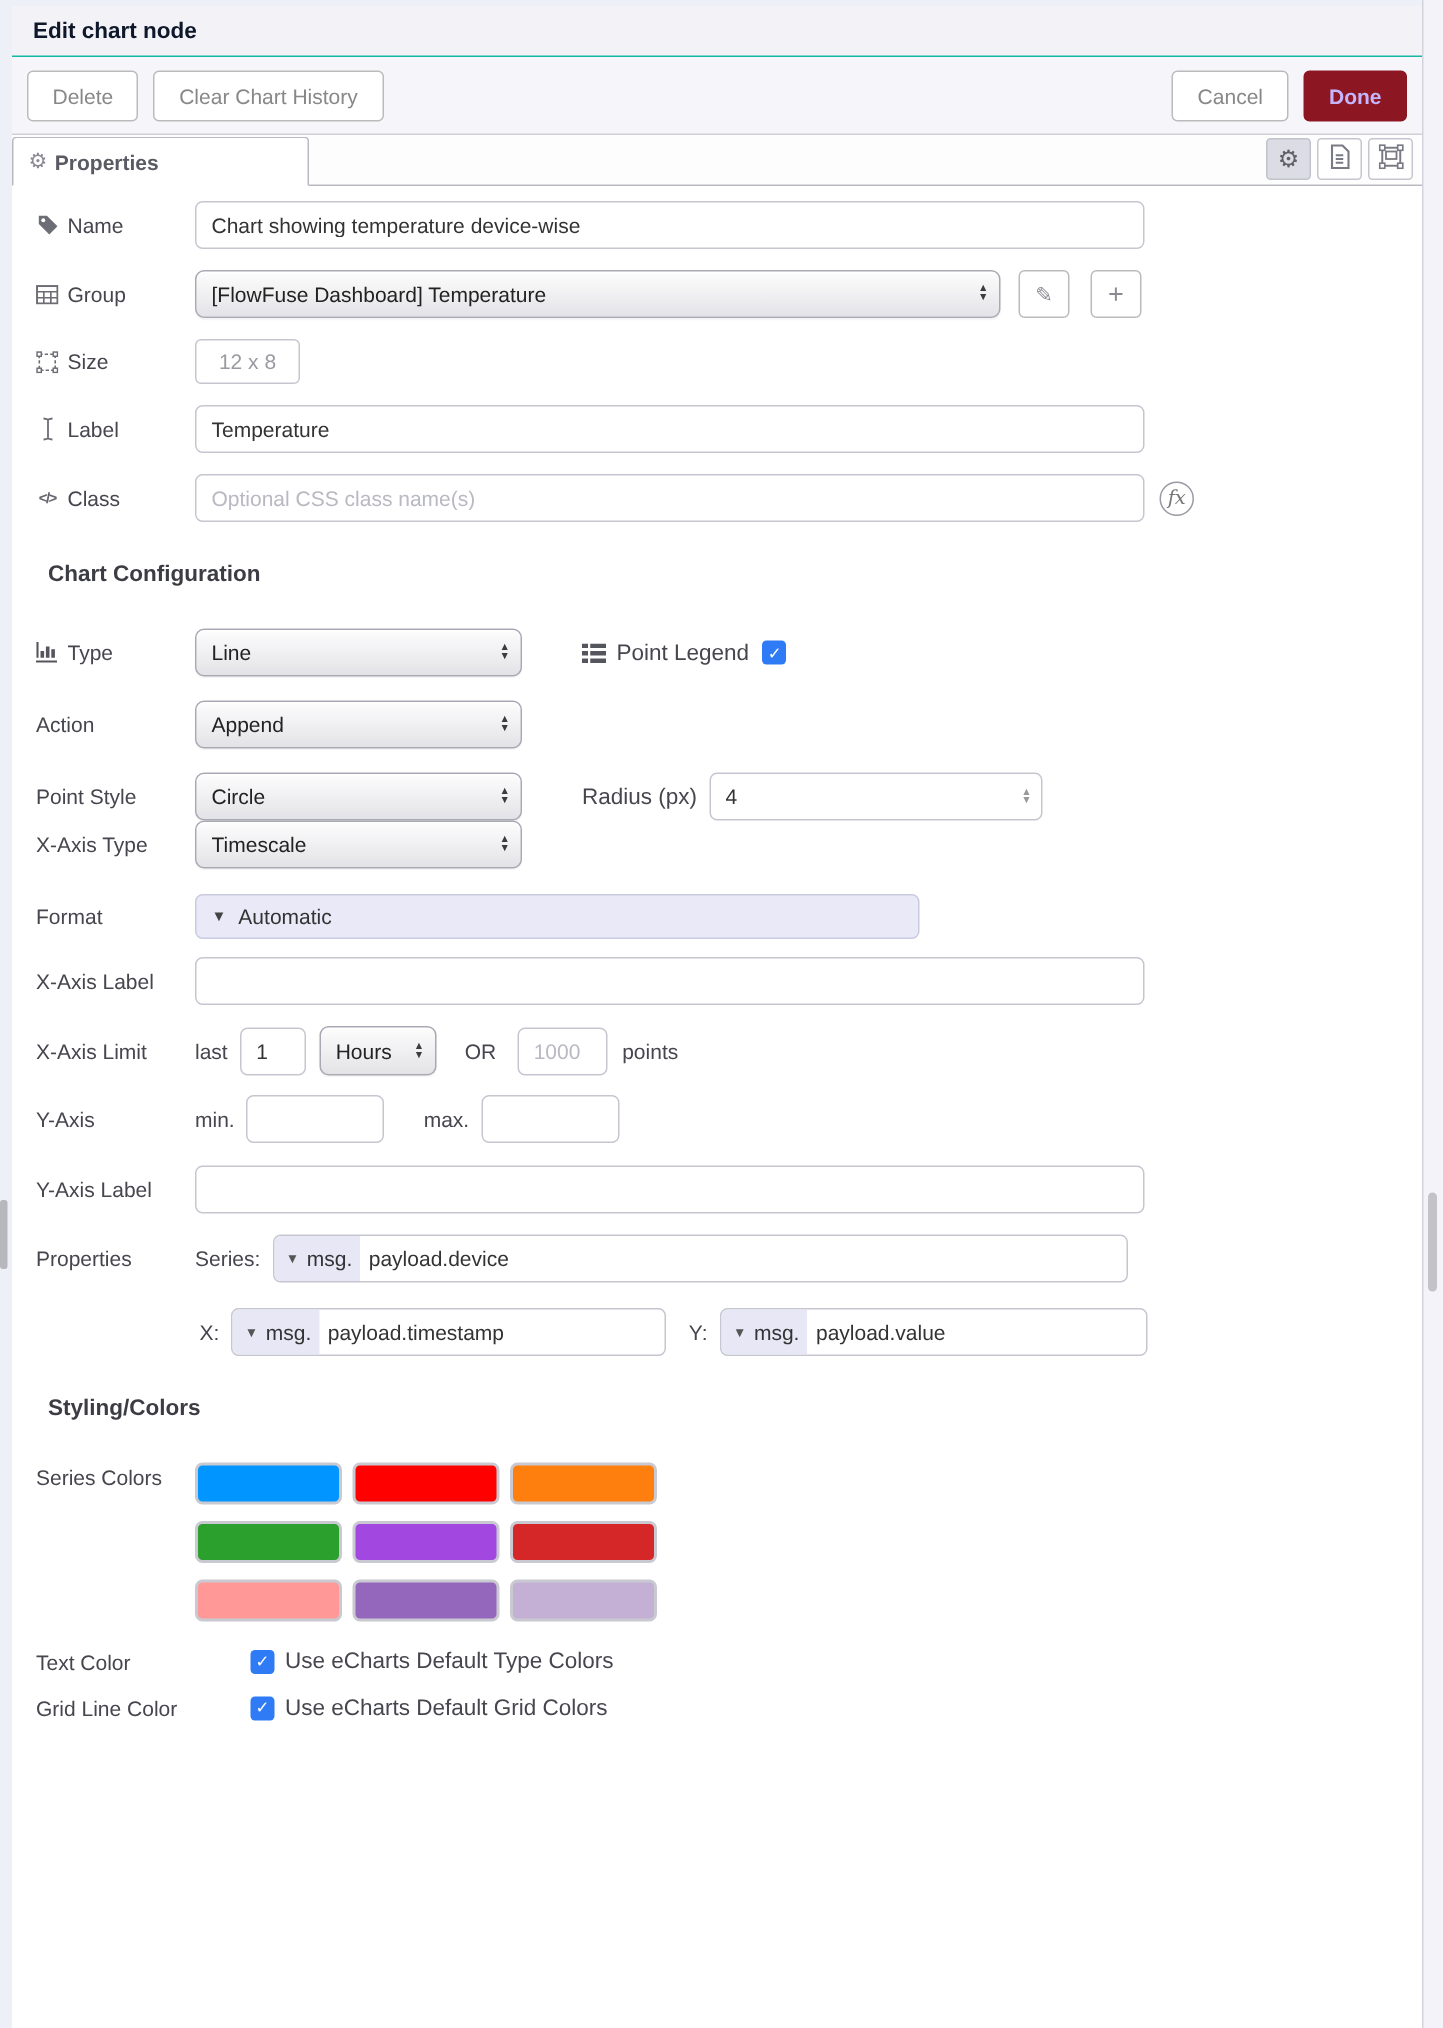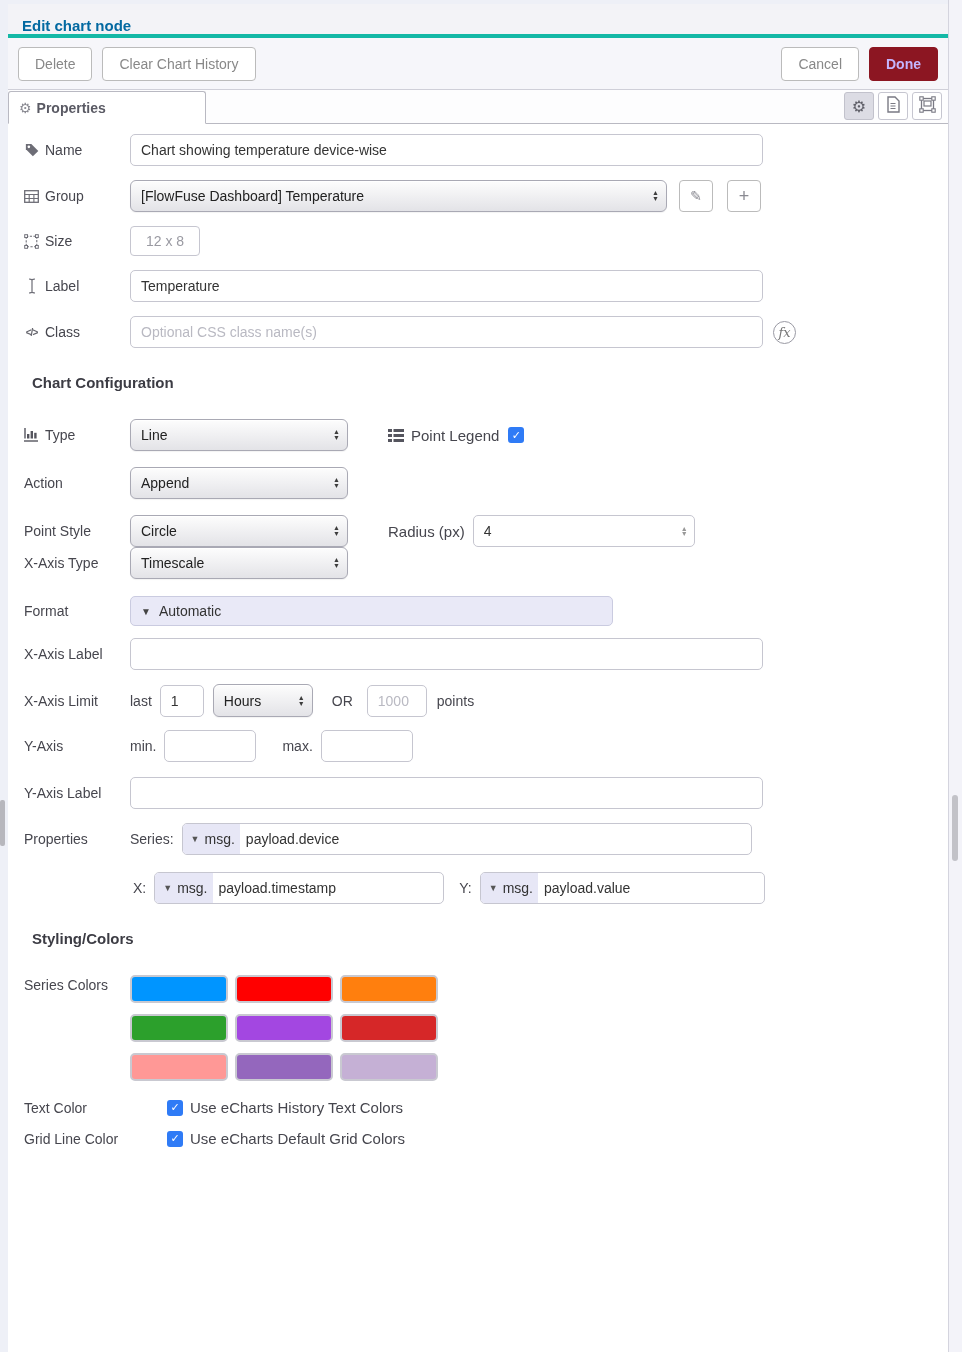--- a/index.html
+++ b/index.html
@@ -9,23 +9,23 @@
     background:#eef0f7;
     font-family:"Liberation Sans","DejaVu Sans",sans-serif;
     color:#444; font-size:14px;
   }
   .dialog {
     position:absolute; left:8px; top:4px; width:940px; bottom:0;
     background:#fff;
   }
   
   .titlebar {
-    height:34px; background:#f3f3f7; border-bottom:4px solid #14b8a6;
-    display:flex; align-items:flex-end; padding:0 14px;
-    font-size:15px; font-weight:bold; color:#0369a1;
+    height:34px; background:#f3f3f7; border-bottom:1px solid #14b8a6;
+    display:flex; align-items:center; padding:0 14px;
+    font-size:15px; font-weight:bold; color:#0f172a;
   }
   .toolbar {
     height:52px; background:#f6f6fa; border-bottom:1px solid #cfcfd8;
     display:flex; align-items:center; padding:0 10px;
   }
   .btn {
     height:34px; padding:0 16px; background:#fff; border:1px solid #bbb;
     border-radius:4px; color:#888; font-size:14px; display:inline-flex;
     align-items:center; justify-content:center; cursor:pointer;
   }
@@ -366,21 +366,21 @@
       </div>
       <input class="text full" value="" style="">
     </div>
 
     <div class="row" style="margin-bottom:13px;">
       <div class="row-label">
         <span>X-Axis Limit</span>
       </div>
       <span class="inline-label">last</span>
       <input class="text" style="width: 44px; margin-left: 8px;" value="1">
-      <div class="select" style="width:100px;margin-left:9px;height:33px;">
+      <div class="select" style="width:78px;margin-left:9px;height:33px;">
         <span>Hours</span>
         <span class="arrows">
             <span>▲</span>
             <span>▼</span>
           </span>
       </div>
       <span class="inline-label" style="margin-left:19px;">OR</span>
       <input class="text" style="width: 60px; margin-left: 14px;" placeholder="1000">
       <span class="inline-label" style="margin-left:10px;">points</span>
     </div>
@@ -453,21 +453,21 @@
           <div class="swatch" style="background: rgb(148, 103, 189);"></div>
           <div class="swatch" style="background: rgb(197, 176, 213);"></div>
         </div>
     </div>
 
     <div class="row" style="">
       <div class="row-label">
         <span>Text Color</span>
       </div>
       <span class="checkbox" style="margin-left:37px;"></span>
-      <span class="inline-label" style="margin-left:7px;font-size:15px;">Use eCharts History Text Colors</span>
+      <span class="inline-label" style="margin-left:7px;font-size:15px;">Use eCharts Default Type Colors</span>
     </div>
 
     <div class="row">
       <div class="row-label">
         <span>Grid Line Color</span>
       </div>
       <span class="checkbox" style="margin-left:37px;"></span>
       <span class="inline-label" style="margin-left:7px;font-size:15px;">Use eCharts Default Grid Colors</span>
     </div>
 

